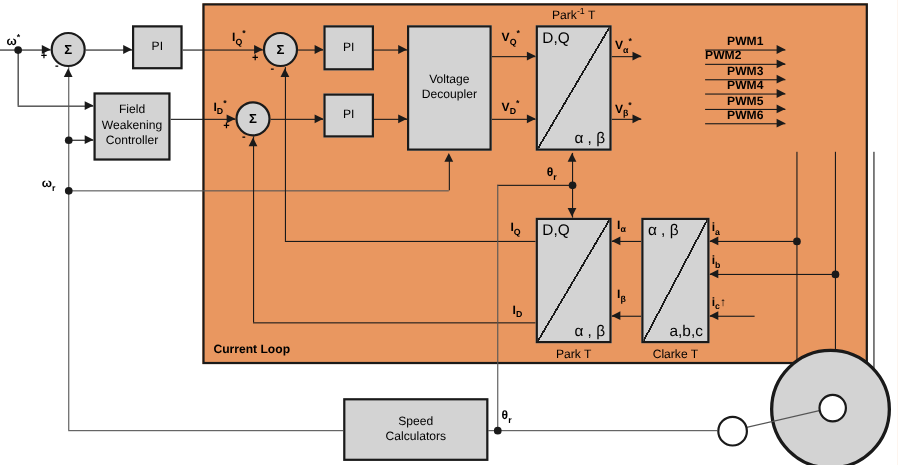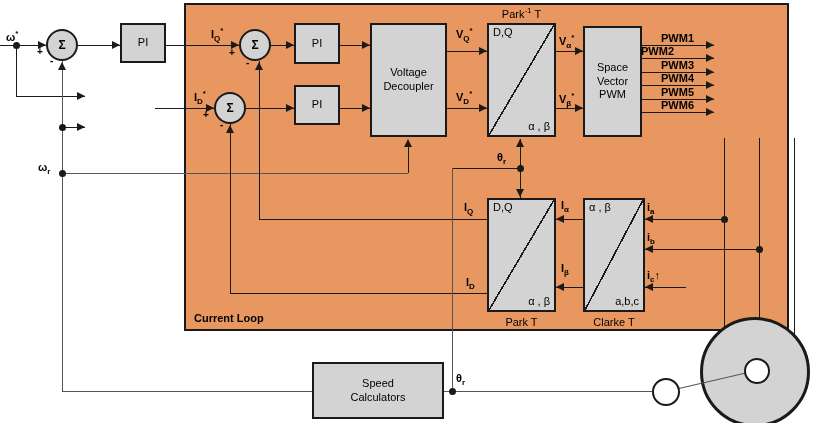--- a/index.html
+++ b/index.html
@@ -10,21 +10,21 @@
   .region-label{position:absolute;left:8px;bottom:5px;font-size:11px;font-weight:bold}
   .wr{position:absolute;height:1px;background:#1a1a1a}
   .wv{position:absolute;width:1px;background:#1a1a1a}
   .gy{background:#555}
   .blk{position:absolute;border:2px solid #1a1a1a;box-sizing:border-box;
        display:flex;align-items:center;justify-content:center;text-align:center;
        font-size:11px;line-height:1.25}
   .sum{position:absolute;width:32px;height:32px;border-radius:50%;
        border:2px solid #1a1a1a;box-sizing:border-box;display:flex;
        align-items:center;justify-content:center;font-size:12px;font-weight:bold}
-  .cl{position:absolute;font-size:11px}
+  .cl{position:absolute;font-size:14px}
   .tl{top:1px;left:4px}.br{bottom:1px;right:4px}
   .diag{position:absolute;left:0;top:0;right:0;bottom:0;
         background:linear-gradient(to top left,transparent calc(50% - 0.8px),
         #1a1a1a calc(50% - 0.8px),#1a1a1a calc(50% + 0.8px),transparent calc(50% + 0.8px))}
   .lb{position:absolute;font-size:11px;font-weight:bold;white-space:nowrap}
   .lb sub,.ttl sub{font-size:8px}
   .lb sup,.ttl sup{font-size:8px}
   .ttl{position:absolute;font-size:11px;text-align:center;white-space:nowrap}
   .pm{position:absolute;font-size:10px;font-weight:bold;line-height:1}
   .ar{position:absolute;width:0;height:0;border-top:4px solid transparent;
@@ -133,36 +133,36 @@
   <div class="dot" style="left:756px;top:246px"></div>
 
   <div class="circ" style="left:700px;top:317px;width:110px;height:110px;background:#D3D3D3;border:3px solid #1a1a1a"></div>
   <div class="shaft" style="left:666px;top:391px;width:93px;transform:rotate(-13deg)"></div>
   <div class="circ" style="left:744px;top:358px;width:26px;height:26px;background:#fff;border:2px solid #1a1a1a"></div>
   <div class="circ" style="left:652px;top:378px;width:28px;height:28px;background:#fff;border:2px solid #1a1a1a"></div>
 
   <div class="blk" style="left:120px;top:23px;width:46px;height:40px;background:#D3D3D3">
     <span>PI</span>
   </div>
+  <div class="blk" style="left:85px;top:84px;width:70px;height:62px;background:#D3D3D3">
+    <span style="max-width:62px">Field Weakening Controller</span>
+  </div>
   <div class="blk" style="left:294px;top:23px;width:46px;height:41px;background:#D3D3D3">
     <span>PI</span>
   </div>
   <div class="blk" style="left:294px;top:85px;width:46px;height:40px;background:#D3D3D3">
     <span>PI</span>
   </div>
   <div class="blk" style="left:370px;top:23px;width:77px;height:114px;background:#D3D3D3">
     <span style="max-width:60px">Voltage Decoupler</span>
   </div>
   <div class="blk" style="left:487px;top:23px;width:69px;height:114px;background:#D3D3D3">
     <div class="diag"></div>
     <span class="cl tl">D,Q</span>
     <span class="cl br">α , β</span>
-  </div>
-  <div class="blk" style="left:583px;top:26px;width:59px;height:111px;background:#D3D3D3">
-    <span style="max-width:45px">Space Vector PWM</span>
   </div>
   <div class="blk" style="left:487px;top:198px;width:69px;height:114px;background:#D3D3D3">
     <div class="diag"></div>
     <span class="cl tl">D,Q</span>
     <span class="cl br">α , β</span>
   </div>
   <div class="blk" style="left:583px;top:198px;width:62px;height:114px;background:#D3D3D3">
     <div class="diag"></div>
     <span class="cl tl">α , β</span>
     <span class="cl br">a,b,c</span>

